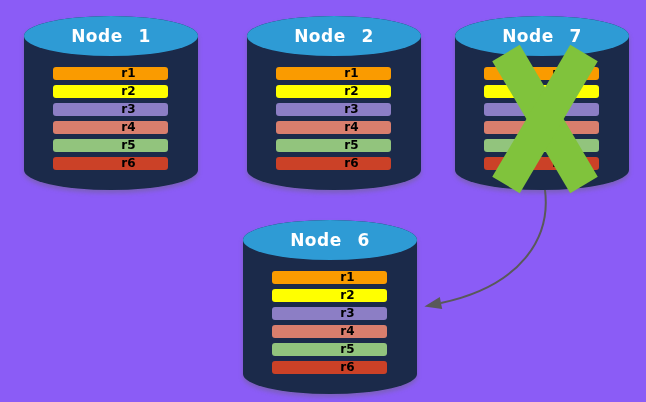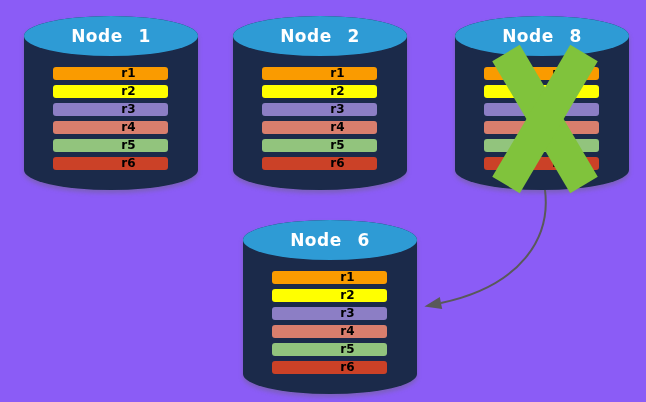--- a/index.html
+++ b/index.html
@@ -67,21 +67,21 @@
       <span class="row-label">r4</span>
     </div>
         <div class="row" style="background: rgb(146, 196, 125);">
       <span class="row-label">r5</span>
     </div>
         <div class="row" style="background: rgb(203, 65, 39);">
       <span class="row-label">r6</span>
     </div>
       </div>
     </div>
-    <div class="node" style="left: 232px; top: 15px;">
+    <div class="node" style="left: 246px; top: 15px;">
       <svg class="cyl" viewBox="0 0 176 176" aria-hidden="true">
         <path class="cyl-body" d="M1,21 L1,155 A87,20 0 0 0 175,155 L175,21 A87,20 0 0 0 1,21 Z"></path>
         <ellipse class="cyl-top" cx="88" cy="21" rx="87" ry="20"></ellipse>
       </svg>
       <div class="node-title">Node 2</div>
       <div class="rows">
         <div class="row" style="background: rgb(250, 155, 0);">
       <span class="row-label">r1</span>
     </div>
         <div class="row" style="background: rgb(255, 255, 0);">
@@ -99,21 +99,21 @@
         <div class="row" style="background: rgb(203, 65, 39);">
       <span class="row-label">r6</span>
     </div>
       </div>
     </div>
     <div class="node" style="left: 454px; top: 15px;">
       <svg class="cyl" viewBox="0 0 176 176" aria-hidden="true">
         <path class="cyl-body" d="M1,21 L1,155 A87,20 0 0 0 175,155 L175,21 A87,20 0 0 0 1,21 Z"></path>
         <ellipse class="cyl-top" cx="88" cy="21" rx="87" ry="20"></ellipse>
       </svg>
-      <div class="node-title">Node 8</div>
+      <div class="node-title">Node 7</div>
       <div class="rows">
         <div class="row" style="background: rgb(250, 155, 0);">
       <span class="row-label">r1</span>
     </div>
         <div class="row" style="background: rgb(255, 255, 0);">
       <span class="row-label">r2</span>
     </div>
         <div class="row" style="background: rgb(140, 126, 197);">
       <span class="row-label">r3</span>
     </div>

